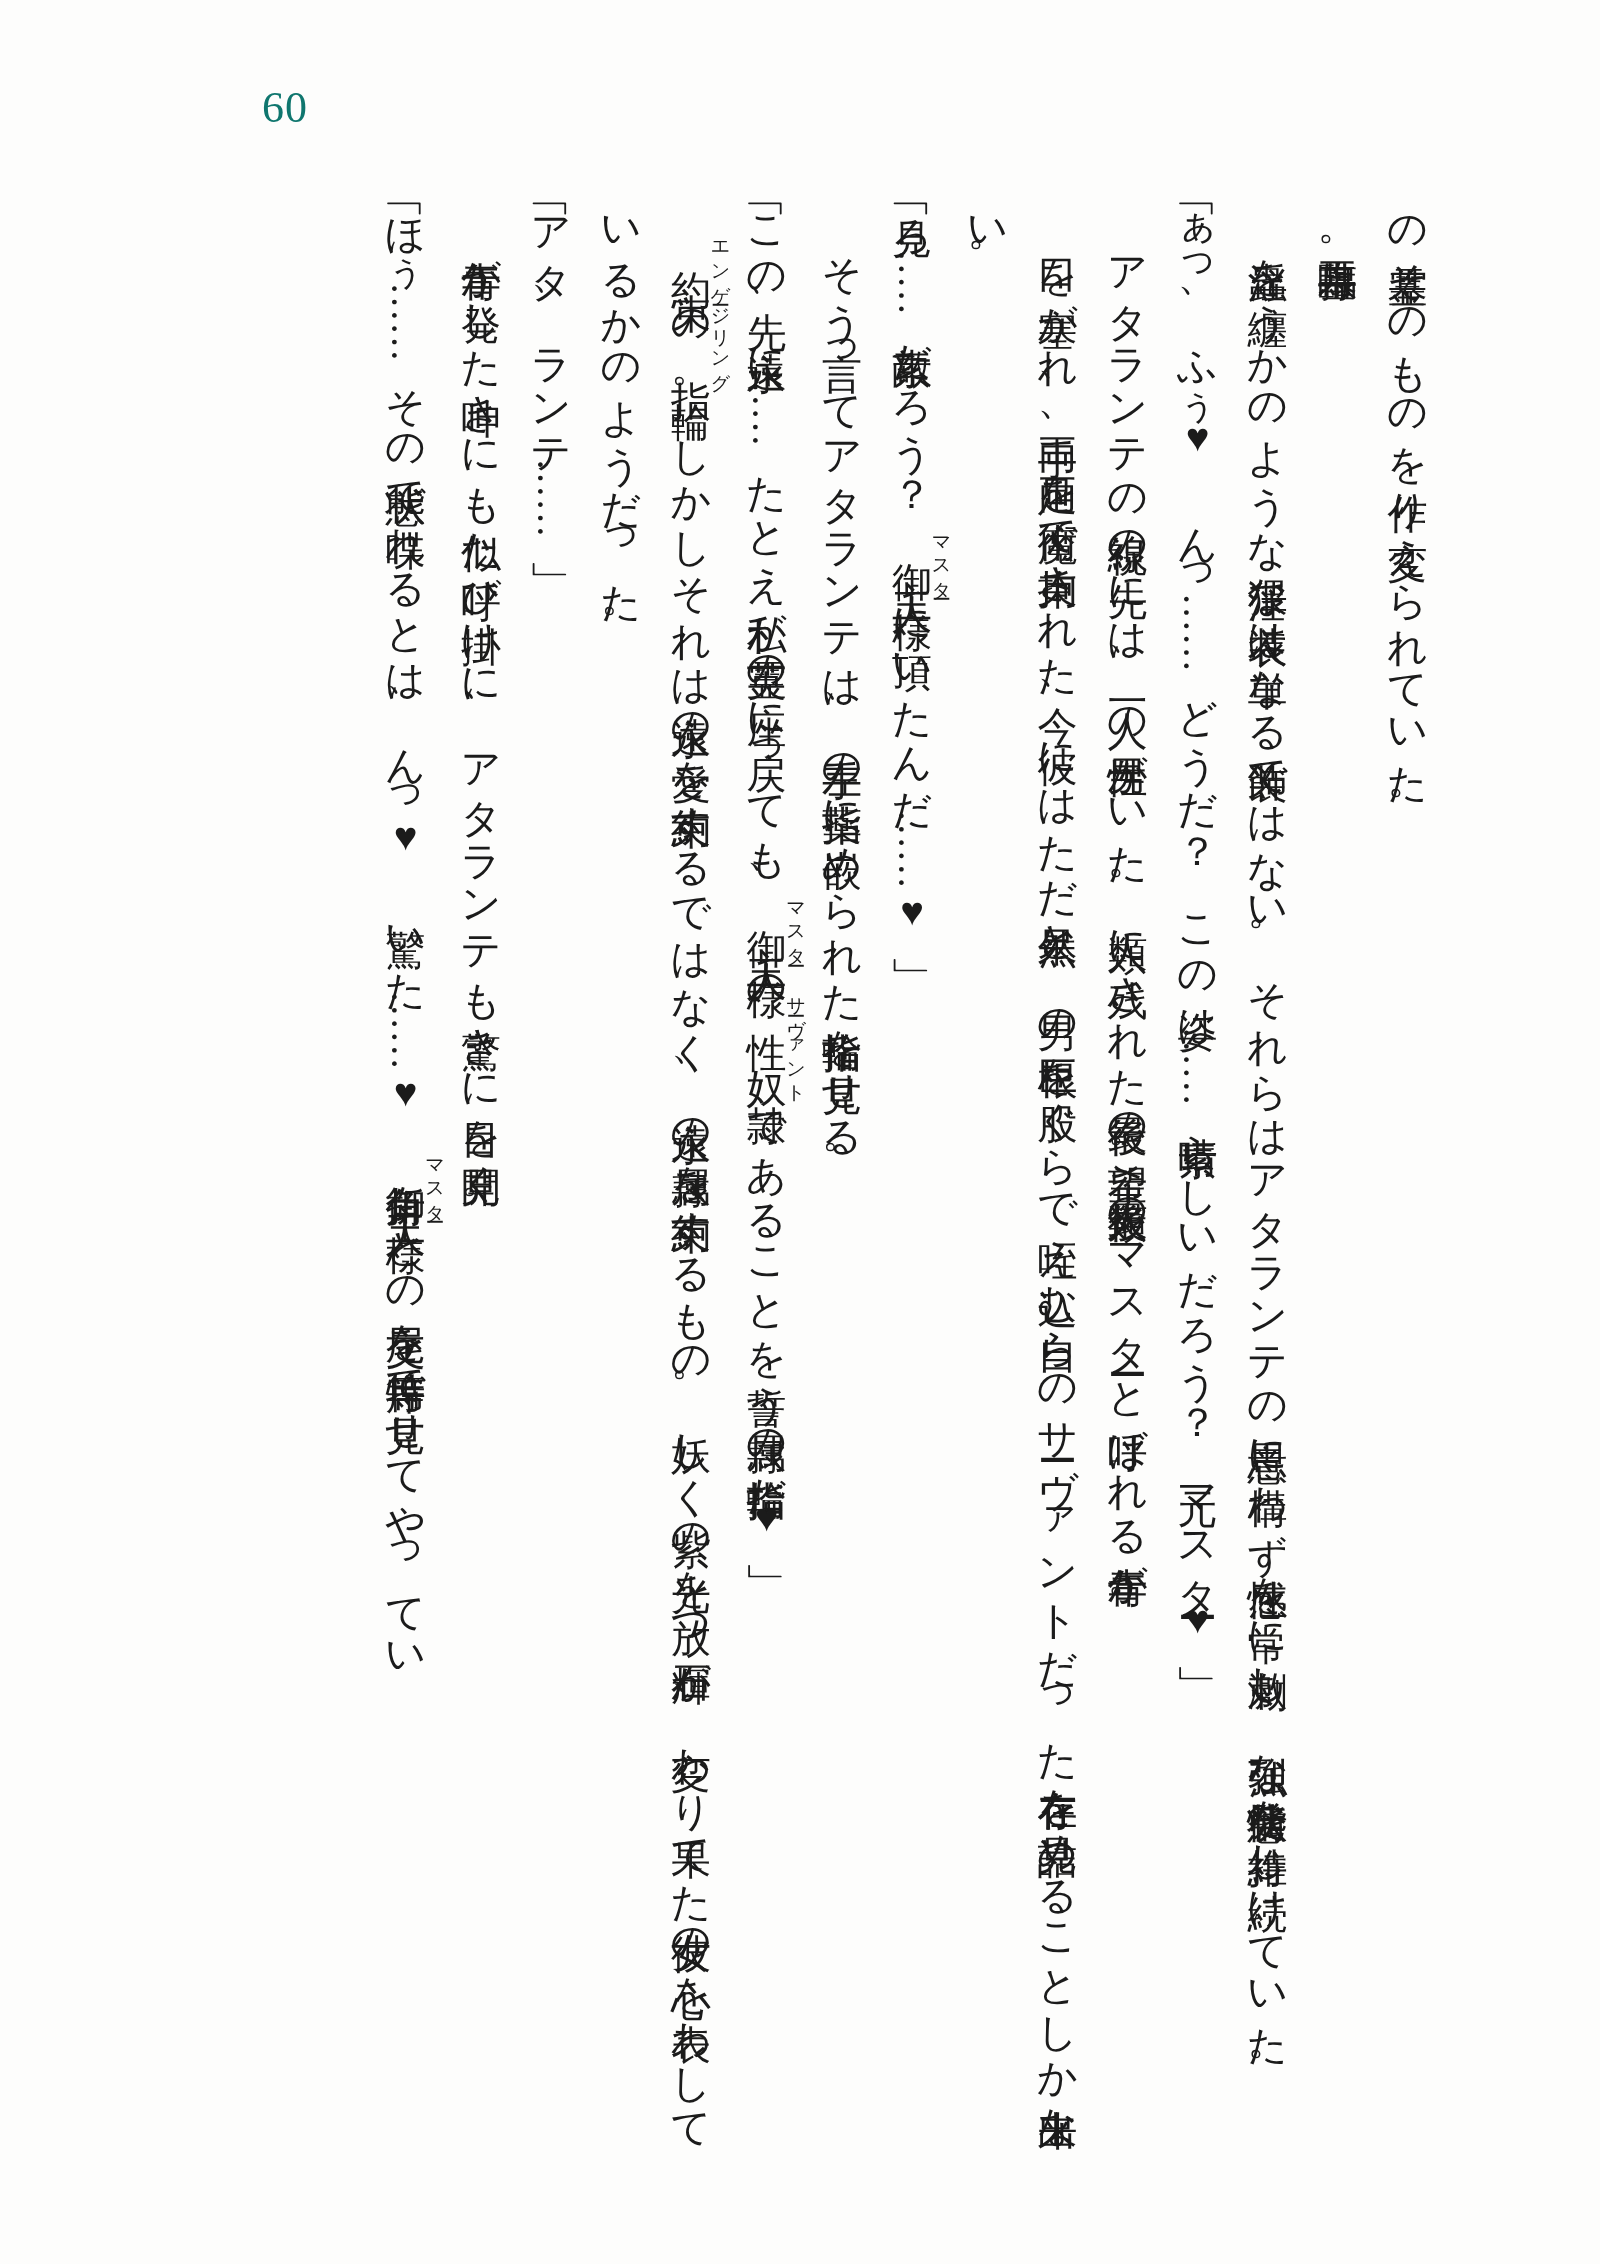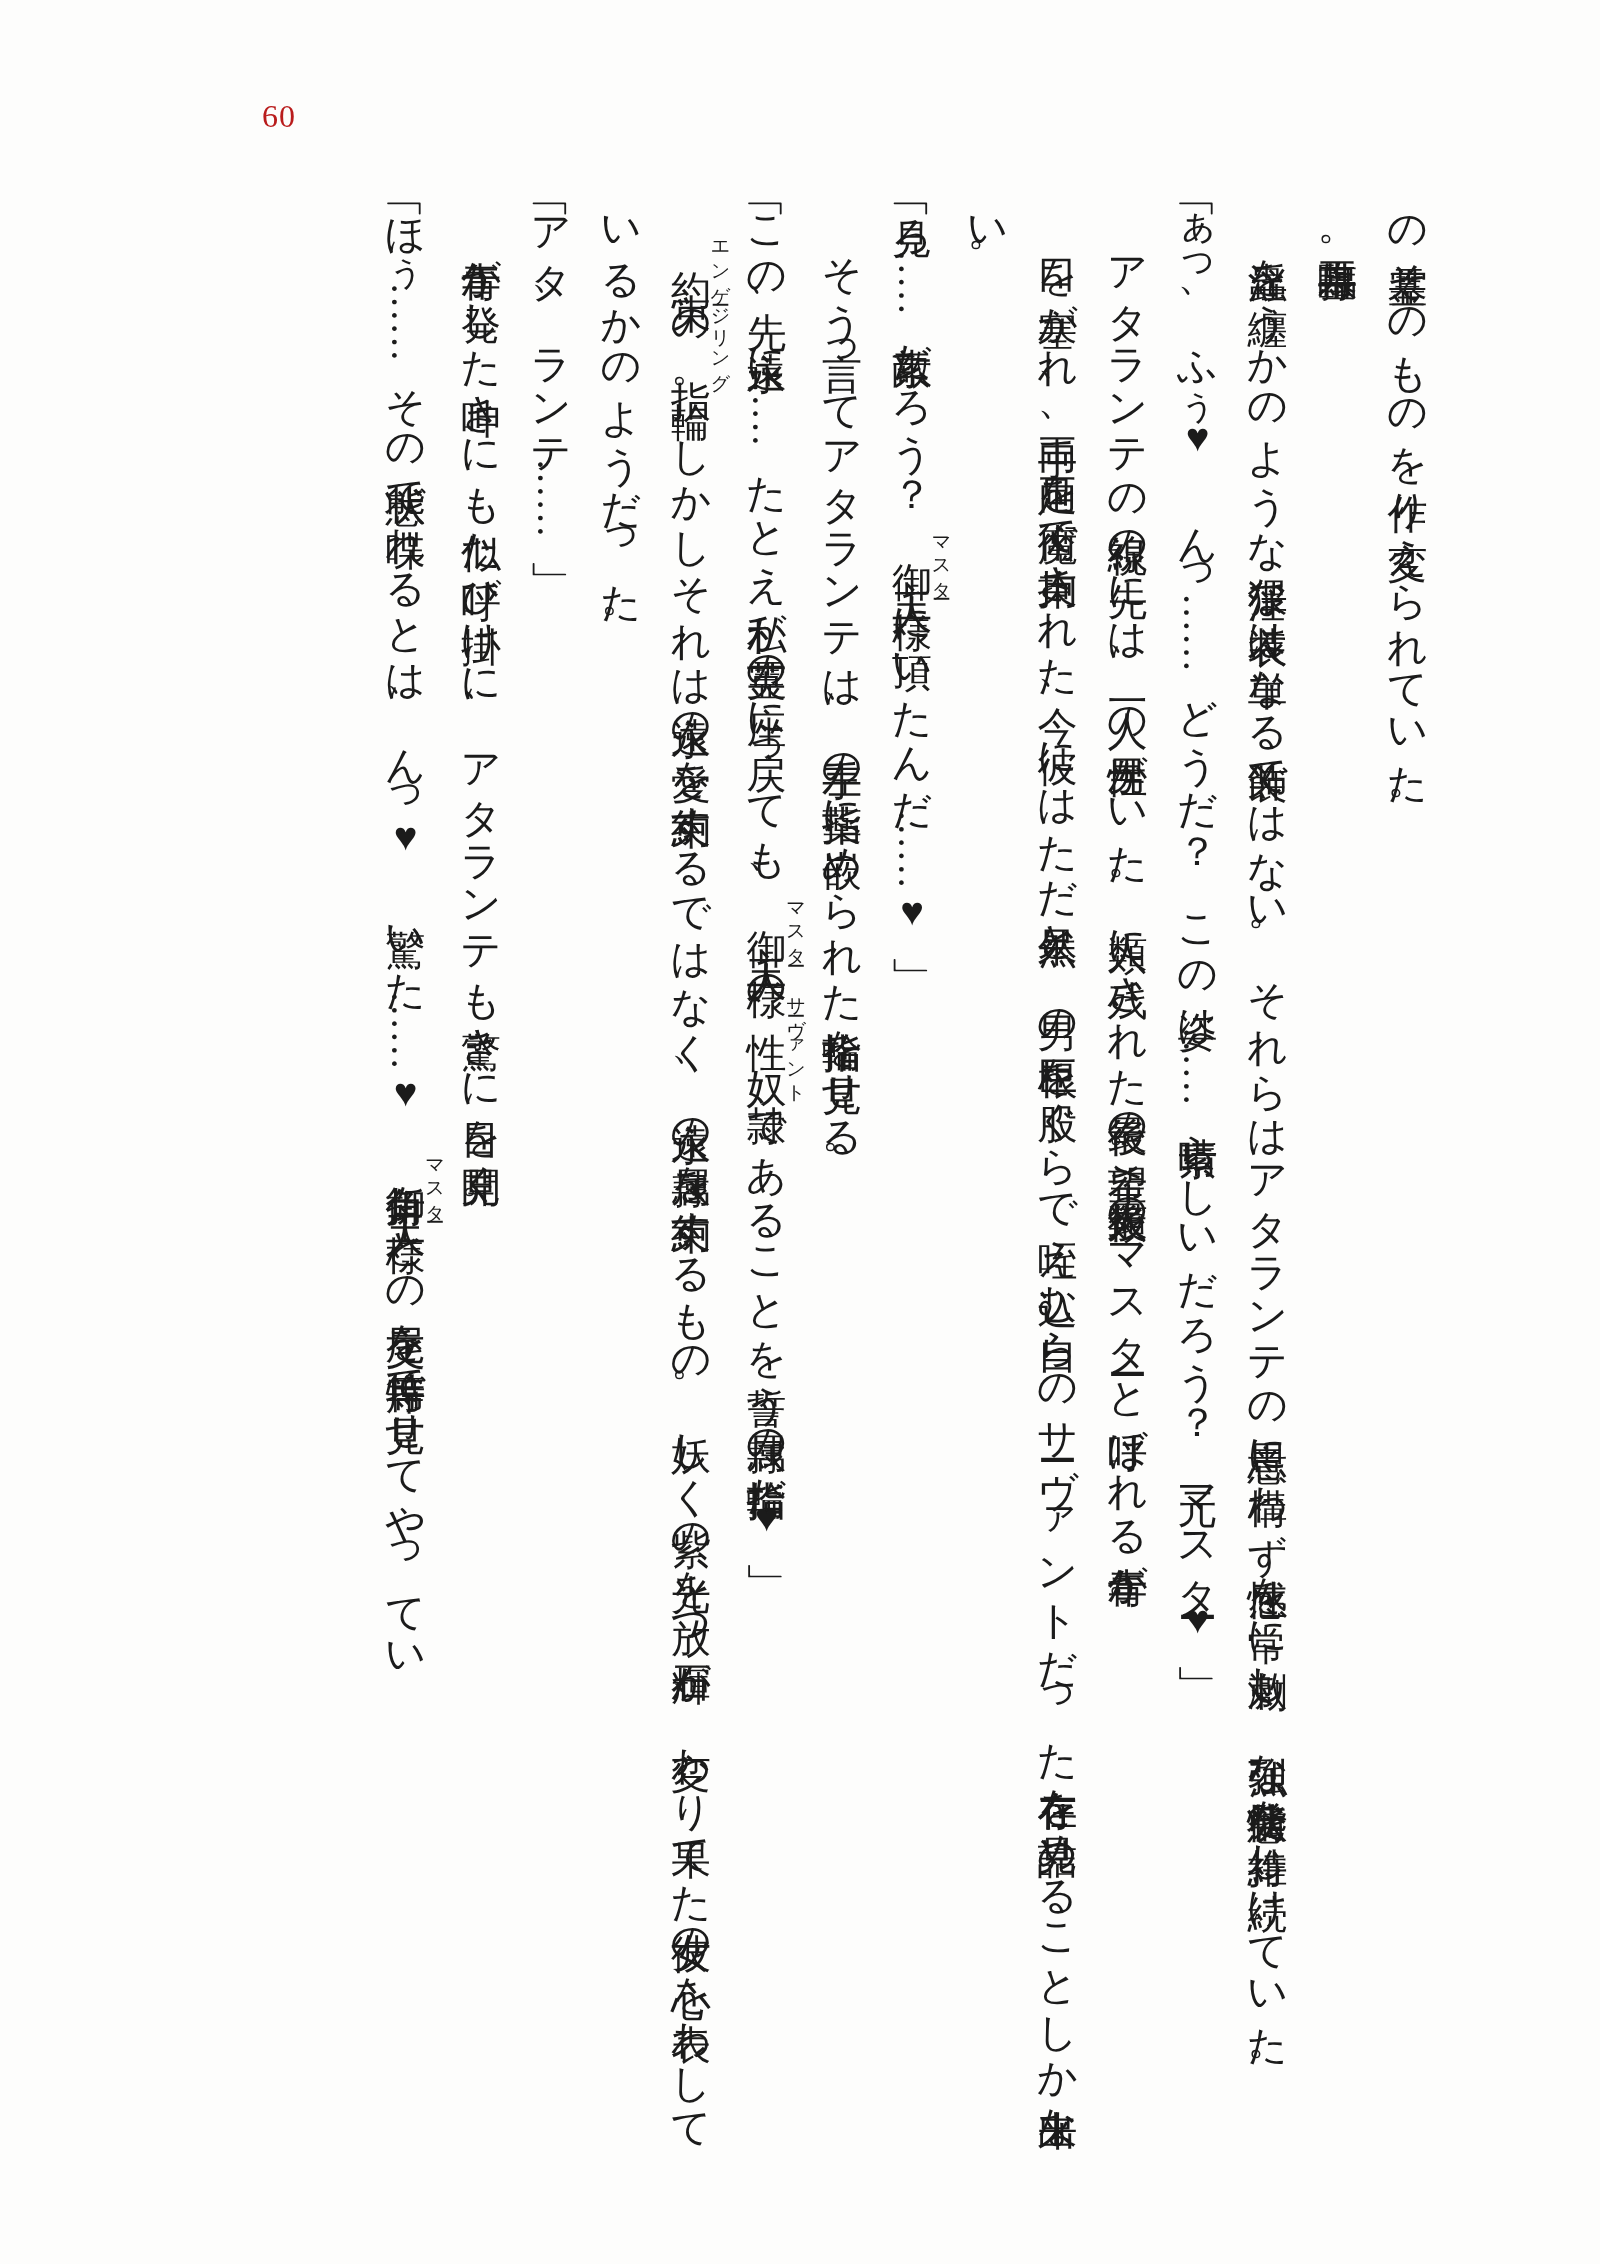--- a/index.html
+++ b/index.html
@@ -10,25 +10,25 @@
     position: relative;
     width: 1600px;
     height: 2264px;
     background: #fdfdfc;
     color: #1b1b1b;
     font-family: "Liberation Serif", "DejaVu Serif", serif;
     overflow: hidden;
   }
   .page-number {
     position: absolute;
-    top: 98px;
+    top: 82px;
     left: 262px;
-    font-size: 32px;
+    font-size: 44px;
     letter-spacing: 1px;
-    color: #b91c1c;
+    color: #0f766e;
   }
   .text-block {
     position: absolute;
     top: 190px;
     right: 158px;
     height: 1975px;
     width: 1260px;
     writing-mode: vertical-rl;
     -webkit-writing-mode: vertical-rl;
     text-orientation: mixed;

